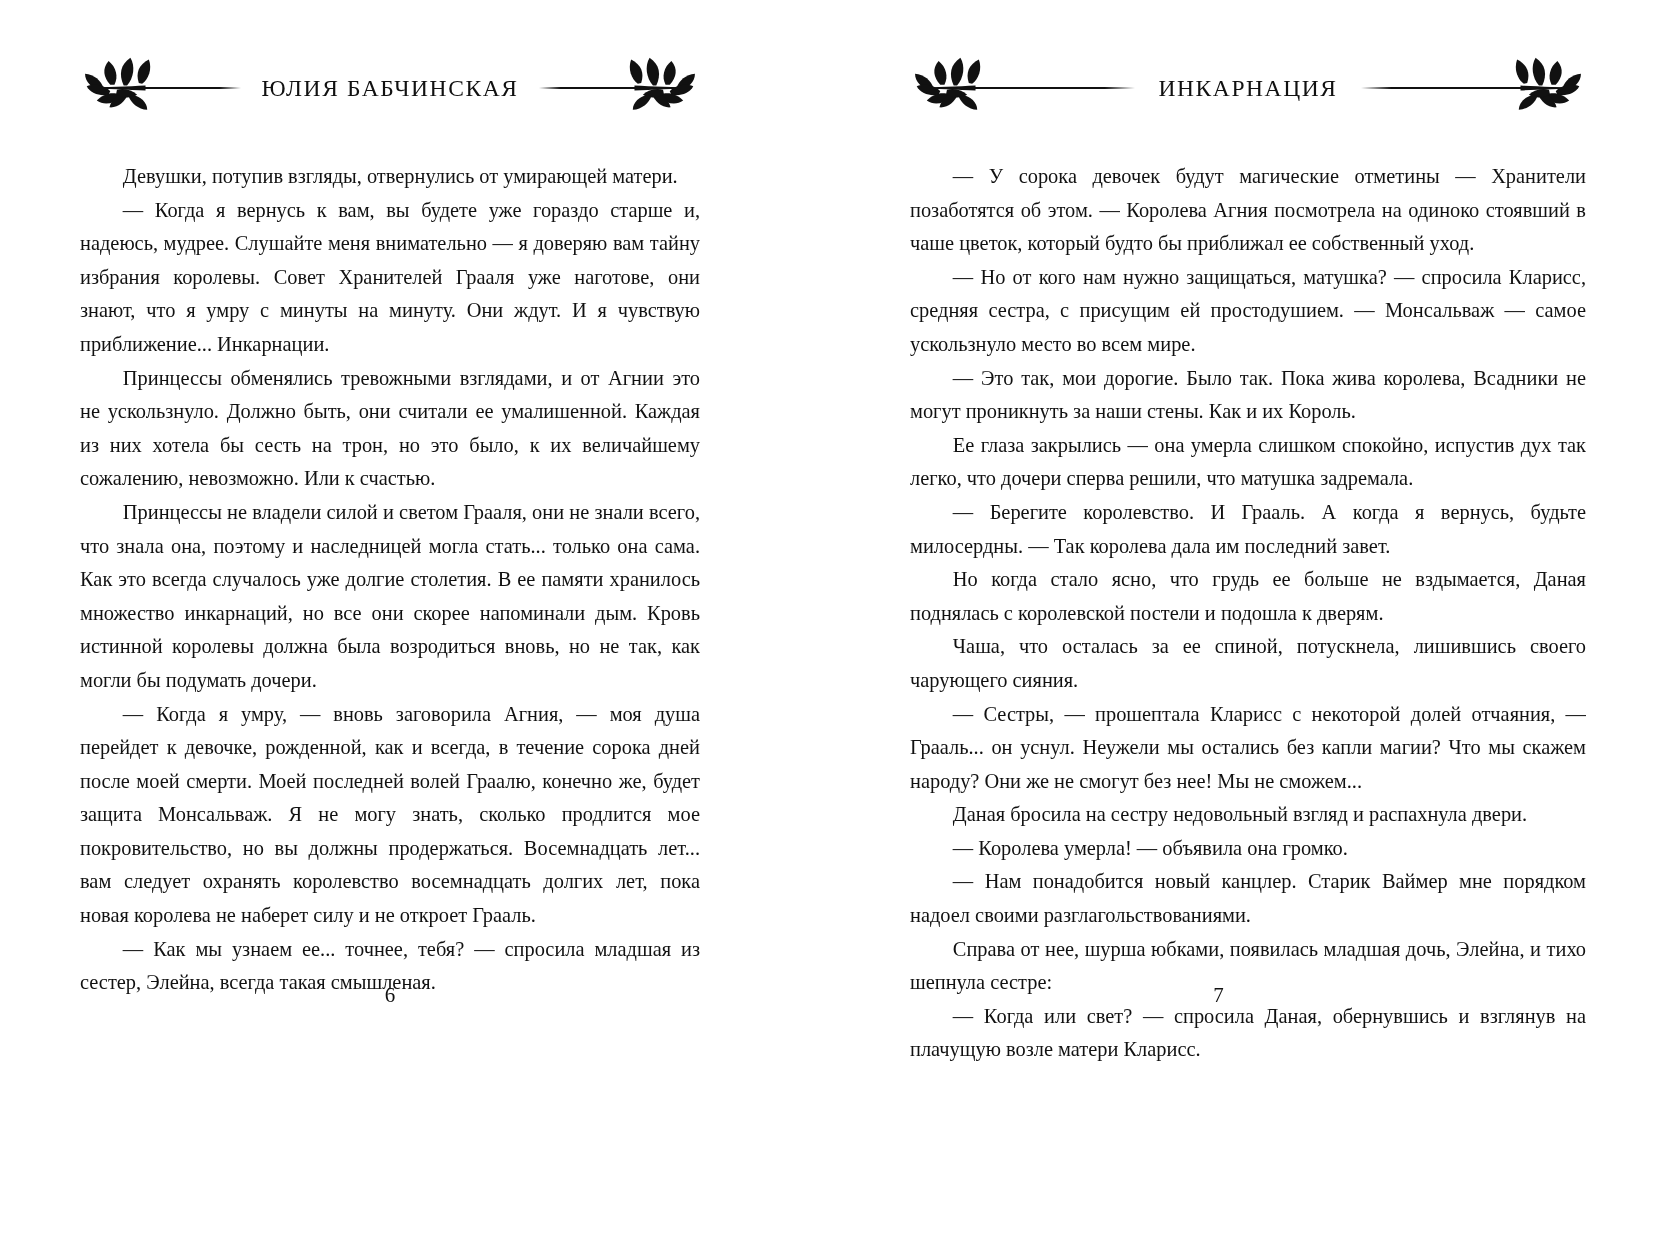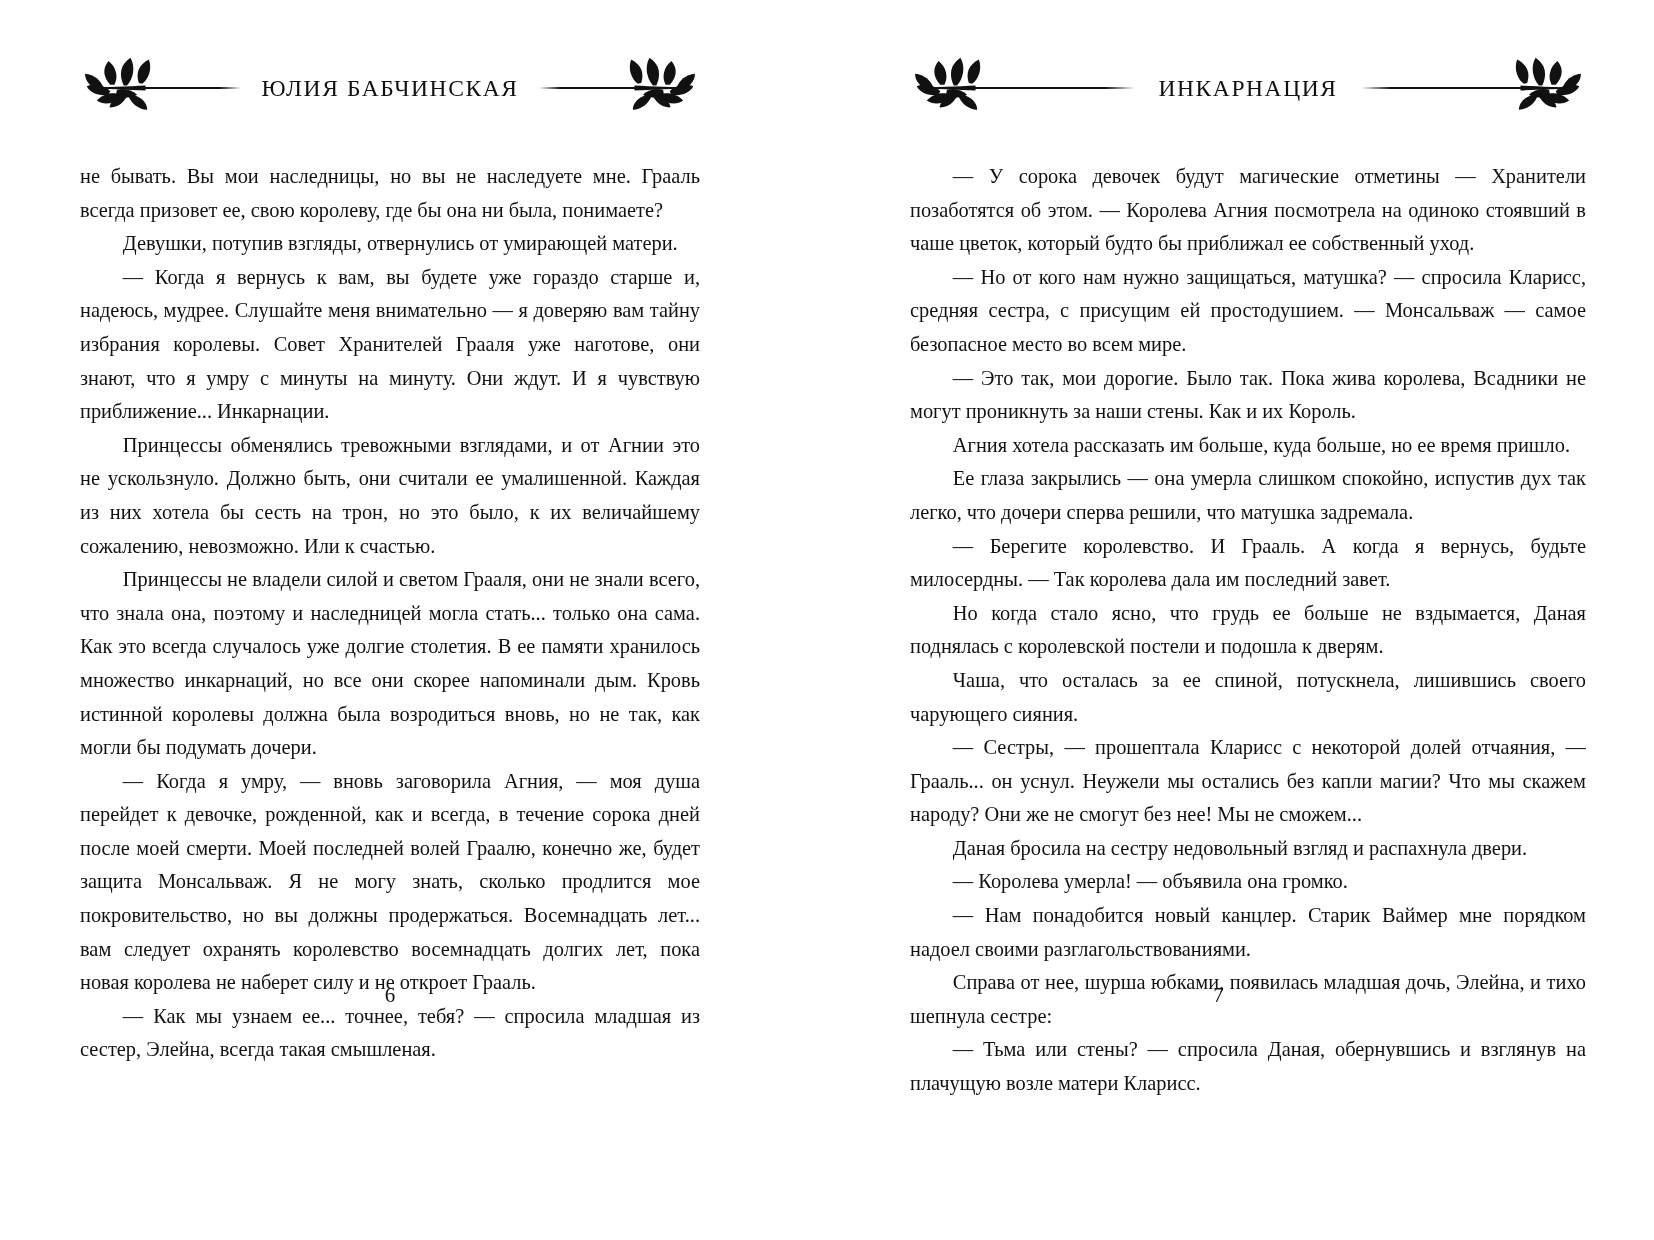--- a/index.html
+++ b/index.html
@@ -155,21 +155,20 @@
             <path d="M48 62 C40 69 28 71 20 65 C27 57 39 54 47 58 Z"></path>
             <path d="M58 56 C54 66 45 74 35 73 C38 62 47 55 56 54 Z"></path>
             <path d="M44 52 C52 50 62 52 68 58 C60 63 49 62 43 57 Z"></path>
             <path d="M62 58 C72 60 80 67 80 76 C69 75 61 68 58 60 Z"></path>
           </g>
         </svg>
       </span>
     </div>
 
     <div class="body-col">
-      <p class="noindent">не бывать. Вы мои наследницы, но вы не наследуете мне. Грааль всегда призовет ее, свою королеву, где бы она ни была, понимаете?</p>
       <p>Девушки, потупив взгляды, отвернулись от умирающей матери.</p>
       <p>— Когда я вернусь к вам, вы будете уже гораздо старше и, надеюсь, мудрее. Слушайте меня внимательно — я доверяю вам тайну избрания королевы. Совет Хранителей Грааля уже наготове, они знают, что я умру с минуты на минуту. Они ждут. И я чувствую приближение... Инкарнации.</p>
       <p>Принцессы обменялись тревожными взглядами, и от Агнии это не ускользнуло. Должно быть, они считали ее умалишенной. Каждая из них хотела бы сесть на трон, но это было, к их величайшему сожалению, невозможно. Или к счастью.</p>
       <p>Принцессы не владели силой и светом Грааля, они не знали всего, что знала она, поэтому и наследницей могла стать... только она сама. Как это всегда случалось уже долгие столетия. В ее памяти хранилось множество инкарнаций, но все они скорее напоминали дым. Кровь истинной королевы должна была возродиться вновь, но не так, как могли бы подумать дочери.</p>
       <p>— Когда я умру, — вновь заговорила Агния, — моя душа перейдет к девочке, рожденной, как и всегда, в течение сорока дней после моей смерти. Моей последней волей Граалю, конечно же, будет защита Монсальваж. Я не могу знать, сколько продлится мое покровительство, но вы должны продержаться. Восемнадцать лет... вам следует охранять королевство восемнадцать долгих лет, пока новая королева не наберет силу и не откроет Грааль.</p>
       <p>— Как мы узнаем ее... точнее, тебя? — спросила младшая из сестер, Элейна, всегда такая смышленая.</p>
     </div>
 
     <div class="folio">6</div>
   </div>
@@ -211,31 +210,30 @@
             <path d="M58 56 C54 66 45 74 35 73 C38 62 47 55 56 54 Z"></path>
             <path d="M44 52 C52 50 62 52 68 58 C60 63 49 62 43 57 Z"></path>
             <path d="M62 58 C72 60 80 67 80 76 C69 75 61 68 58 60 Z"></path>
           </g>
         </svg>
       </span>
     </div>
 
     <div class="body-col">
       <p>— У сорока девочек будут магические отметины — Хранители позаботятся об этом. — Королева Агния посмотрела на одиноко стоявший в чаше цветок, который будто бы приближал ее собственный уход.</p>
-      <p>— Но от кого нам нужно защищаться, матушка? — спросила Кларисс, средняя сестра, с присущим ей простодушием. — Монсальваж — самое безопасное место во всем мире.</p>
+      <p>— Но от кого нам нужно защищаться, матушка? — спросила Кларисс, средняя сестра, с присущим ей простодушием. — Монсальваж — самое ускользнуло место во всем мире.</p>
       <p>— Это так, мои дорогие. Было так. Пока жива королева, Всадники не могут проникнуть за наши стены. Как и их Король.</p>
-      <p>Агния хотела рассказать им больше, куда больше, но ее время пришло.</p>
       <p>Ее глаза закрылись — она умерла слишком спокойно, испустив дух так легко, что дочери сперва решили, что матушка задремала.</p>
       <p>— Берегите королевство. И Грааль. А когда я вернусь, будьте милосердны. — Так королева дала им последний завет.</p>
       <p>Но когда стало ясно, что грудь ее больше не вздымается, Даная поднялась с королевской постели и подошла к дверям.</p>
       <p>Чаша, что осталась за ее спиной, потускнела, лишившись своего чарующего сияния.</p>
       <p>— Сестры, — прошептала Кларисс с некоторой долей отчаяния, — Грааль... он уснул. Неужели мы остались без капли магии? Что мы скажем народу? Они же не смогут без нее! Мы не сможем...</p>
       <p>Даная бросила на сестру недовольный взгляд и распахнула двери.</p>
       <p>— Королева умерла! — объявила она громко.</p>
       <p>— Нам понадобится новый канцлер. Старик Ваймер мне порядком надоел своими разглагольствованиями.</p>
       <p>Справа от нее, шурша юбками, появилась младшая дочь, Элейна, и тихо шепнула сестре:</p>
-      <p>— Тьма или стены? — спросила Даная, обернувшись и взглянув на плачущую возле матери Кларисс.</p>
+      <p>— Когда или свет? — спросила Даная, обернувшись и взглянув на плачущую возле матери Кларисс.</p>
     </div>
 
     <div class="folio">7</div>
   </div>
 
 </div>
 
 </body></html>

